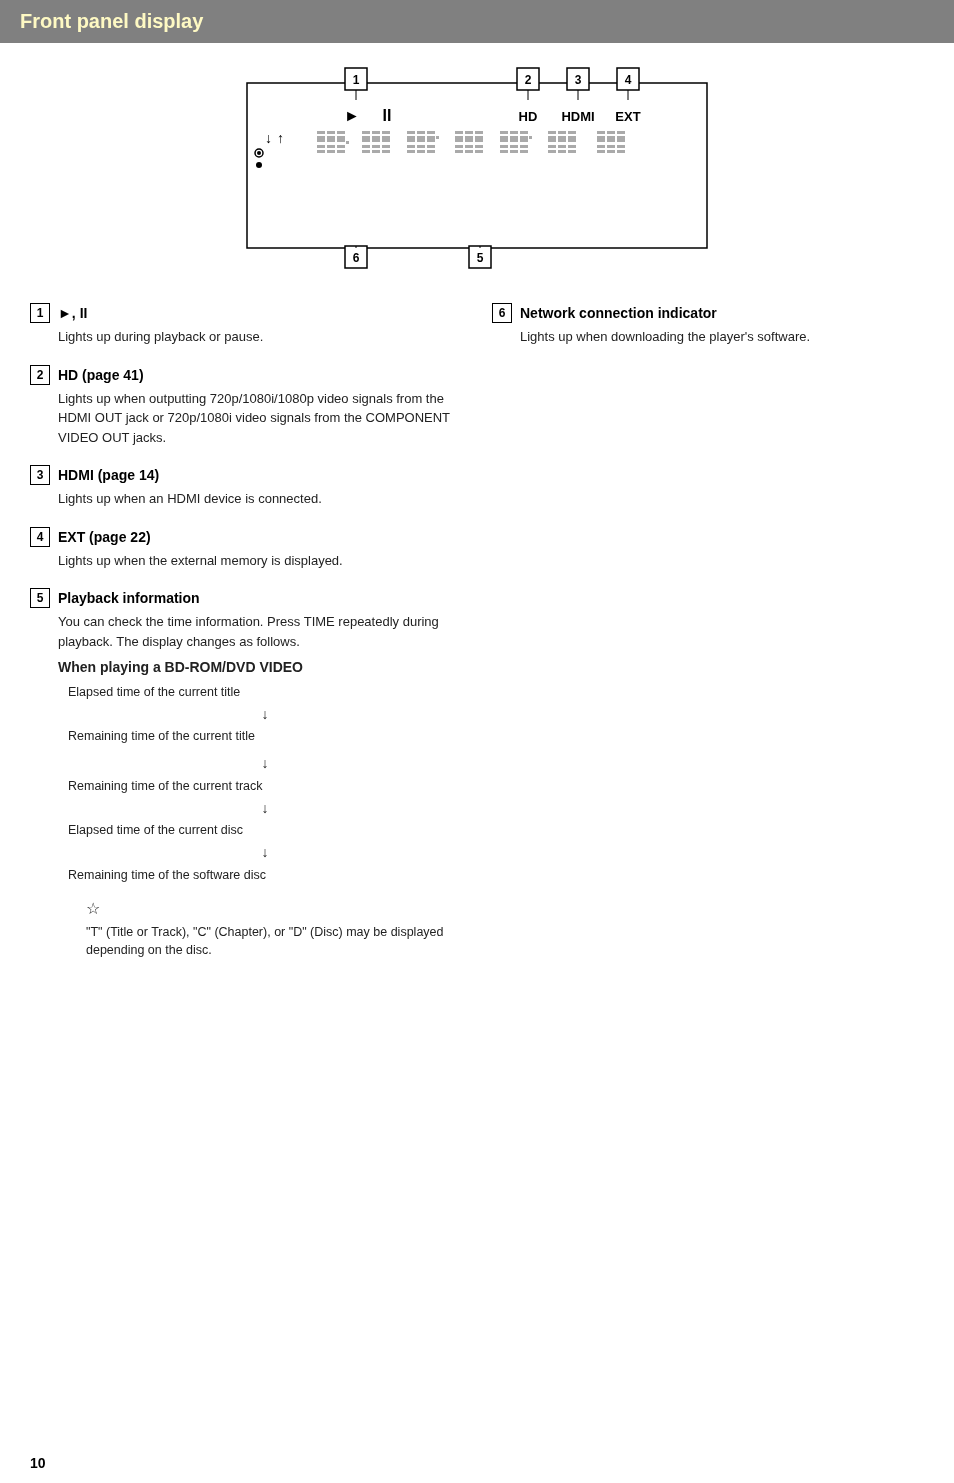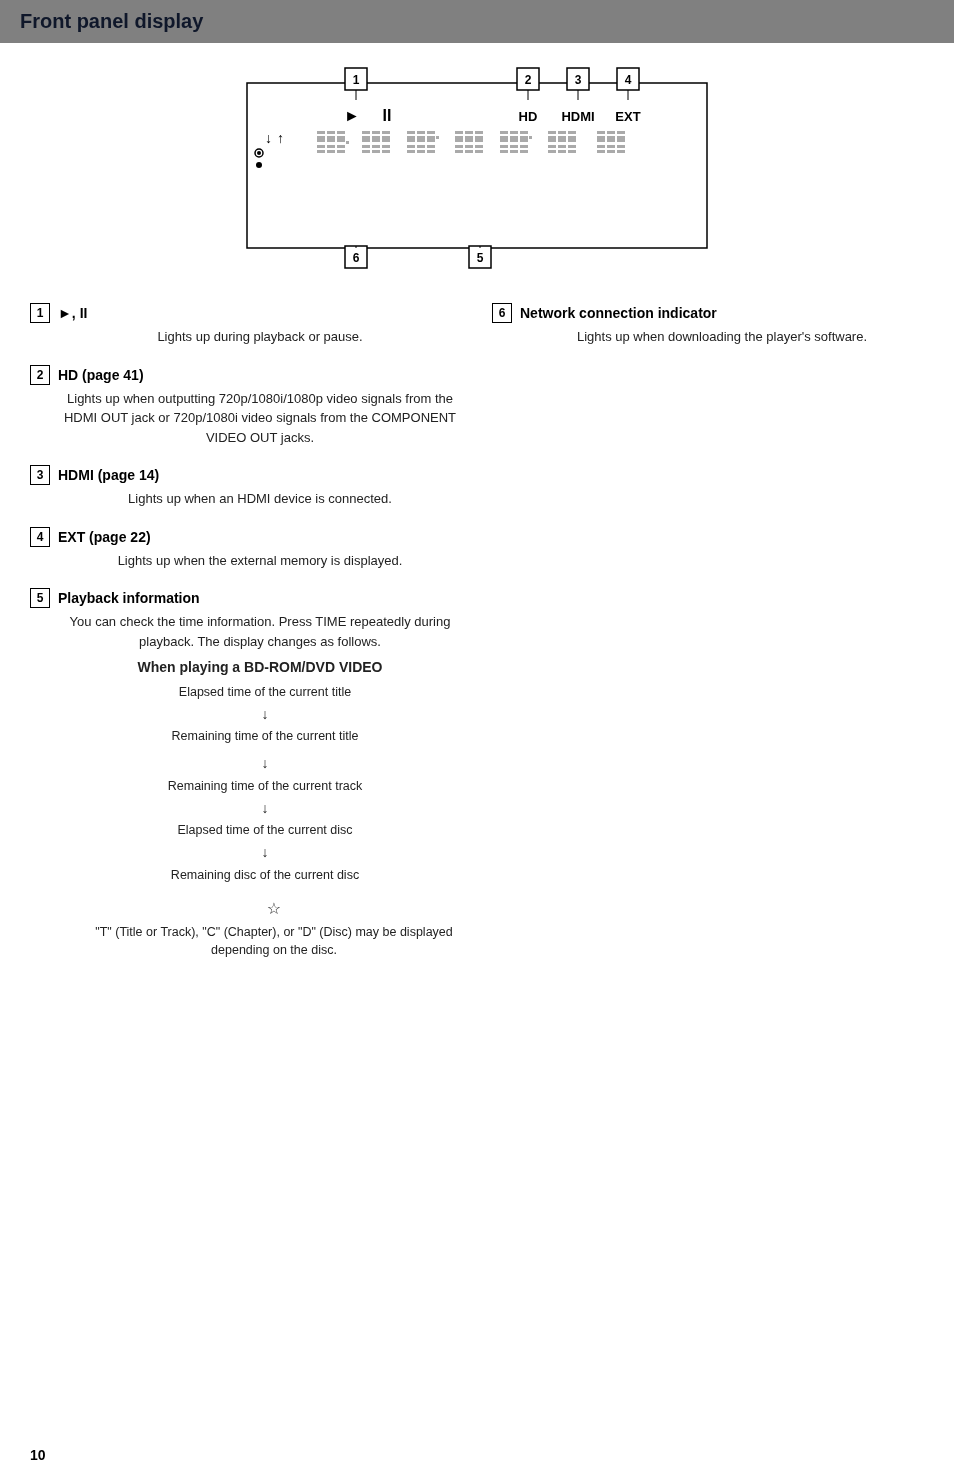--- a/index.html
+++ b/index.html
@@ -13,21 +13,21 @@
       position: relative;
     }
 
     
     .page-header {
       background: #808080;
       padding: 10px 20px;
       margin-bottom: 20px;
     }
     .page-header h1 {
-      color: #0f172a;
+      color: #fef9c3;
       font-size: 20px;
       font-weight: bold;
     }
 
     
     .content {
       padding: 0 30px 30px 30px;
     }
 
     
@@ -68,21 +68,20 @@
       font-size: 12px;
       font-weight: bold;
       flex-shrink: 0;
     }
 
     .item-body {
       padding-left: 28px;
       font-size: 13px;
       line-height: 1.5;
       color: #222;
-      text-align: center;
     }
 
     .sub-section {
       margin-top: 6px;
     }
 
     .sub-heading {
       font-weight: bold;
       font-size: 14px;
       margin-bottom: 4px;
@@ -113,21 +112,21 @@
 
     .note-text {
       font-size: 12.5px;
       line-height: 1.5;
       color: #222;
     }
 
     
     .page-num {
       position: absolute;
-      bottom: 20px;
+      bottom: 12px;
       left: 30px;
       font-weight: bold;
       font-size: 14px;
     }
 
     
     .panel-svg-container {
       display: flex;
       justify-content: center;
       margin-bottom: 30px;
@@ -378,21 +377,21 @@
           </div>
 
           
           <div class="sub-section">
             <div class="sub-body">
               <div class="arrow-down">↓</div>
               <div>Remaining time of the current track</div>
               <div class="arrow-down">↓</div>
               <div>Elapsed time of the current disc</div>
               <div class="arrow-down">↓</div>
-              <div>Remaining disc of the current disc</div>
+              <div>Remaining time of the software disc</div>
             </div>
           </div>
 
           
           <div class="note-section">
             <div class="note-icon">☆</div>
             <div class="note-text">"T" (Title or Track), "C" (Chapter), or "D" (Disc) may be displayed depending on the disc.</div>
           </div>
         </div>
       </div>

